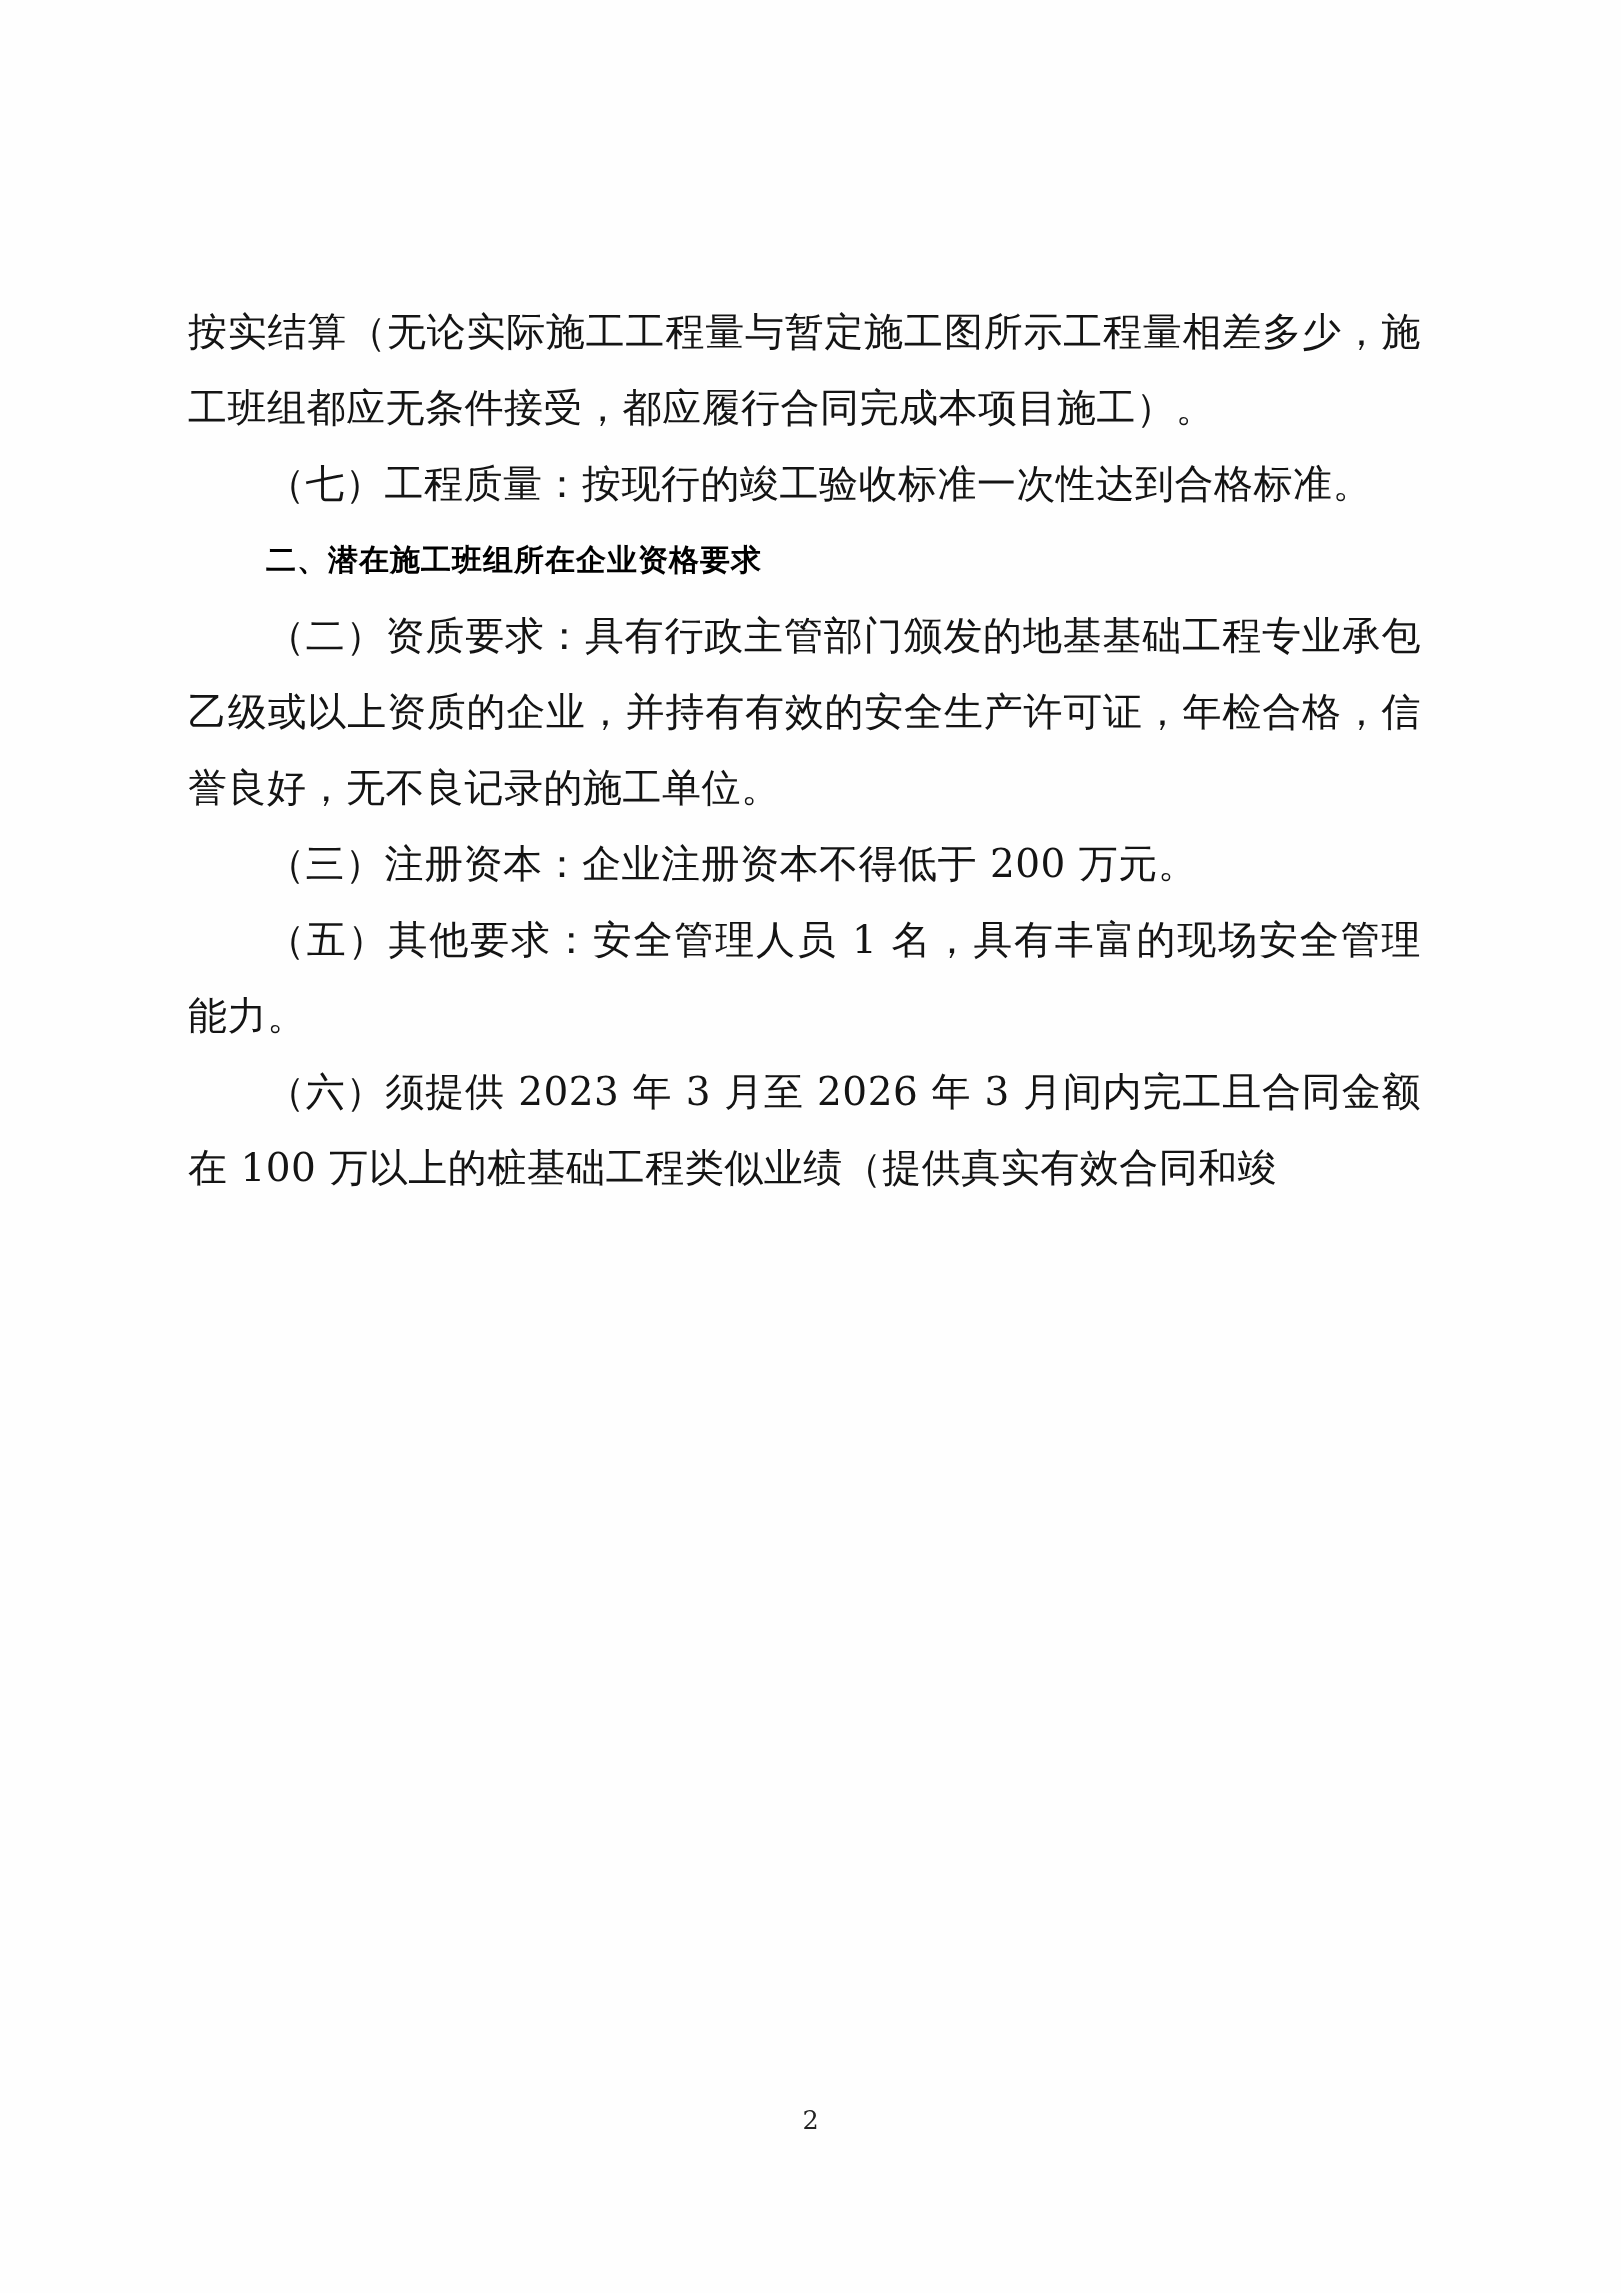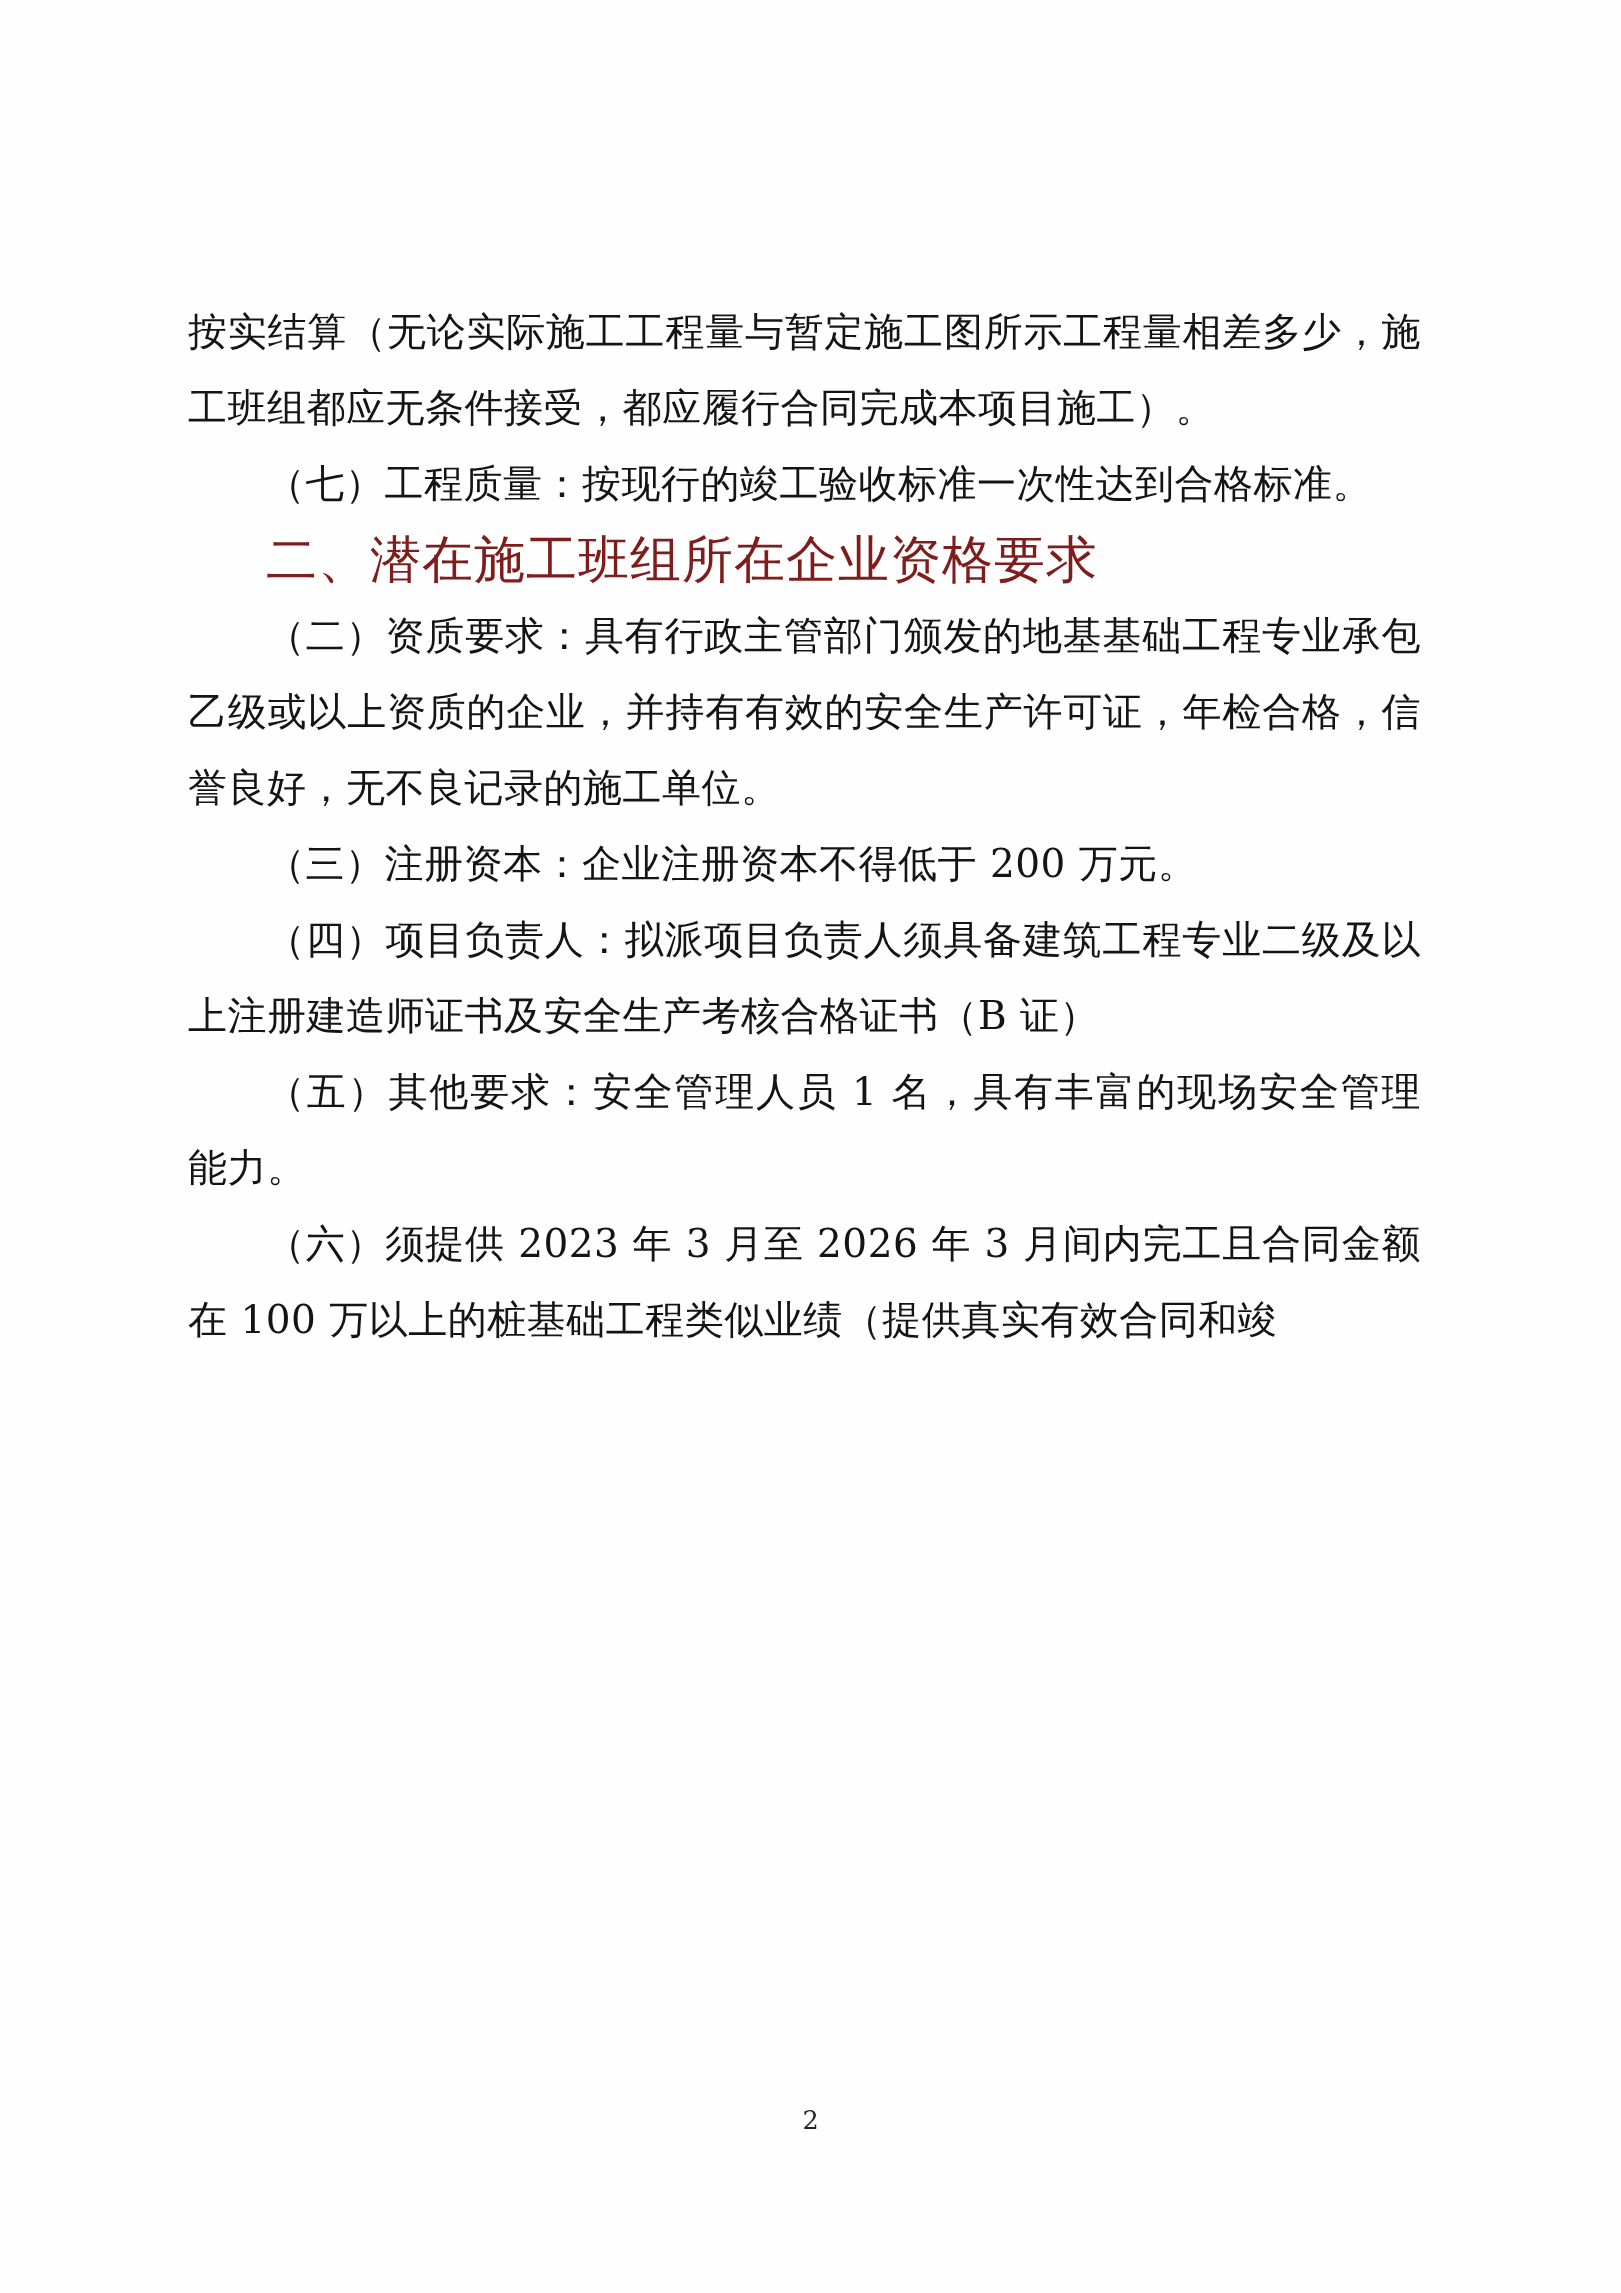--- a/index.html
+++ b/index.html
@@ -36,26 +36,26 @@
     text-align: justify;
     text-justify: inter-ideograph;
     margin: 0 0 0 0;
     color: #141414;
     font-weight: 400;
   }
   .indent {
     text-indent: 78px;
   }
   .heading {
-    font-size: 51px;
+    font-size: 30px;
     line-height: 76px;
-    font-weight: 400;
+    font-weight: 700;
     text-indent: 78px;
     margin: 0;
-    color: #7f1d1d;
+    color: #000000;
     letter-spacing: 1px;
   }
   .pagenum {
     position: absolute;
     left: 0;
     top: 2105px;
     width: 1621px;
     text-align: center;
     font-size: 25.5px;
     color: #222;
@@ -65,19 +65,18 @@
 </head>
 <body>
 
 <div class="page">
   <div class="content">
     <p class="para">按实结算（无论实际施工工程量与暂定施工图所示工程量相差多少，施工班组都应无条件接受，都应履行合同完成本项目施工）。</p>
     <p class="para indent">（七）工程质量：按现行的竣工验收标准一次性达到合格标准。</p>
     <p class="heading">二、潜在施工班组所在企业资格要求</p>
     <p class="para indent">（二）资质要求：具有行政主管部门颁发的地基基础工程专业承包乙级或以上资质的企业，并持有有效的安全生产许可证，年检合格，信誉良好，无不良记录的施工单位。</p>
     <p class="para indent">（三）注册资本：企业注册资本不得低于 200 万元。</p>
-    <p class="para indent">（四）项目负责人：拟派项目负责人须具备建筑工程专业二级及以上注册建造师证书及安全生产考核合格证书（B 证）</p>
     <p class="para indent">（五）其他要求：安全管理人员 1 名，具有丰富的现场安全管理能力。</p>
     <p class="para indent">（六）须提供 2023 年 3 月至 2026 年 3 月间内完工且合同金额在 100 万以上的桩基础工程类似业绩（提供真实有效合同和竣</p>
   </div>
   <div class="pagenum">2</div>
 </div>
 
 
 </body></html>

